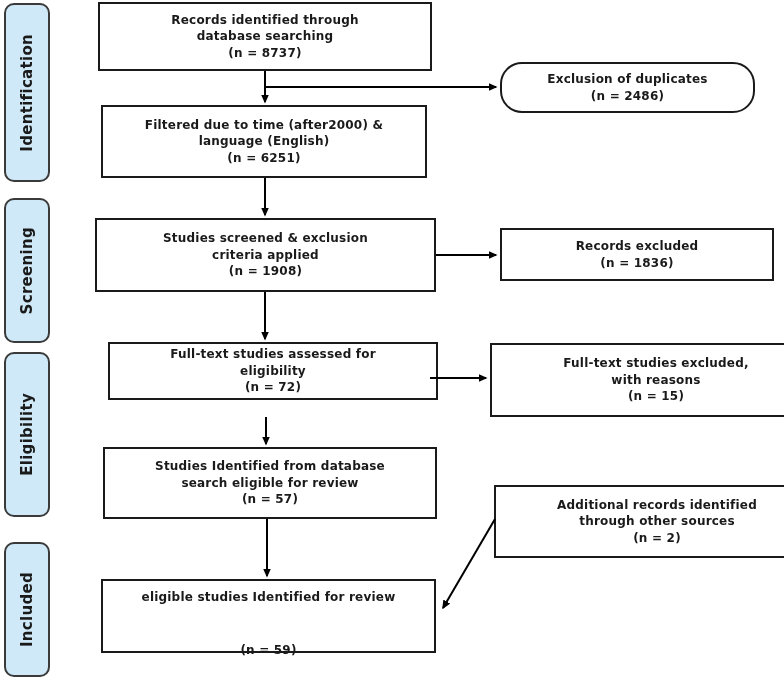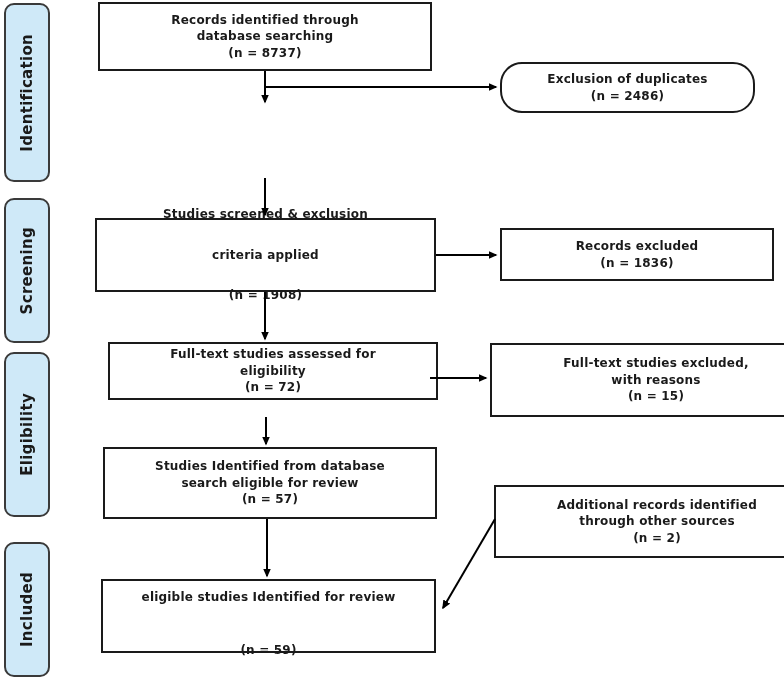--- a/index.html
+++ b/index.html
@@ -86,22 +86,27 @@
   <div class="stage" style="top:542px; height:135px;">
     <span class="vtext">Included</span>
   </div>
 
   <div class="fbox" style="left:98px; top:2px; width:334px; height:69px;">
     <div>Records identified through</div>
     <div>database searching</div>
     <div>(n = 8737)</div>
   </div>
 
+  <div class="fbox" style="left:101px; top:105px; width:326px; height:73px;">
+    <div>Filtered due to time (after2000) &amp;</div>
+    <div>language (English)</div>
+    <div>(n = 6251)</div>
+  </div>
 
-  <div class="fbox" style="left:95px; top:218px; width:341px; height:74px;gap:24px;">
+  <div class="fbox" style="left:95px; top:218px; width:341px; height:74px;">
     <div>Studies screened &amp; exclusion</div>
     <div>criteria applied</div>
     <div>(n = 1908)</div>
   </div>
 
   <div class="fbox" style="left:108px; top:342px; width:330px; height:58px;">
     <div>Full-text studies assessed for</div>
     <div>eligibility</div>
     <div>(n = 72)</div>
   </div>

